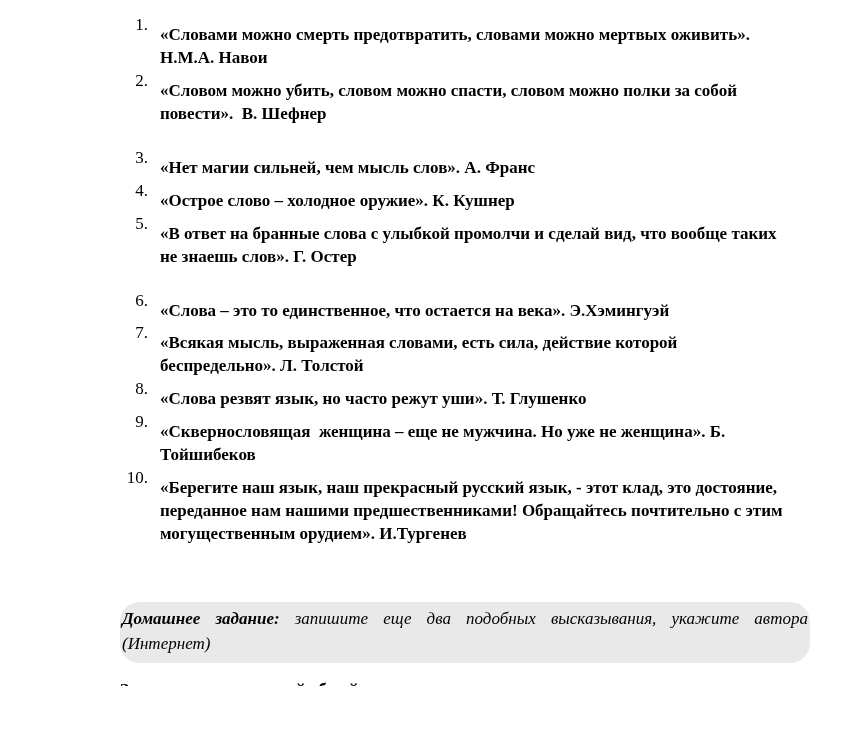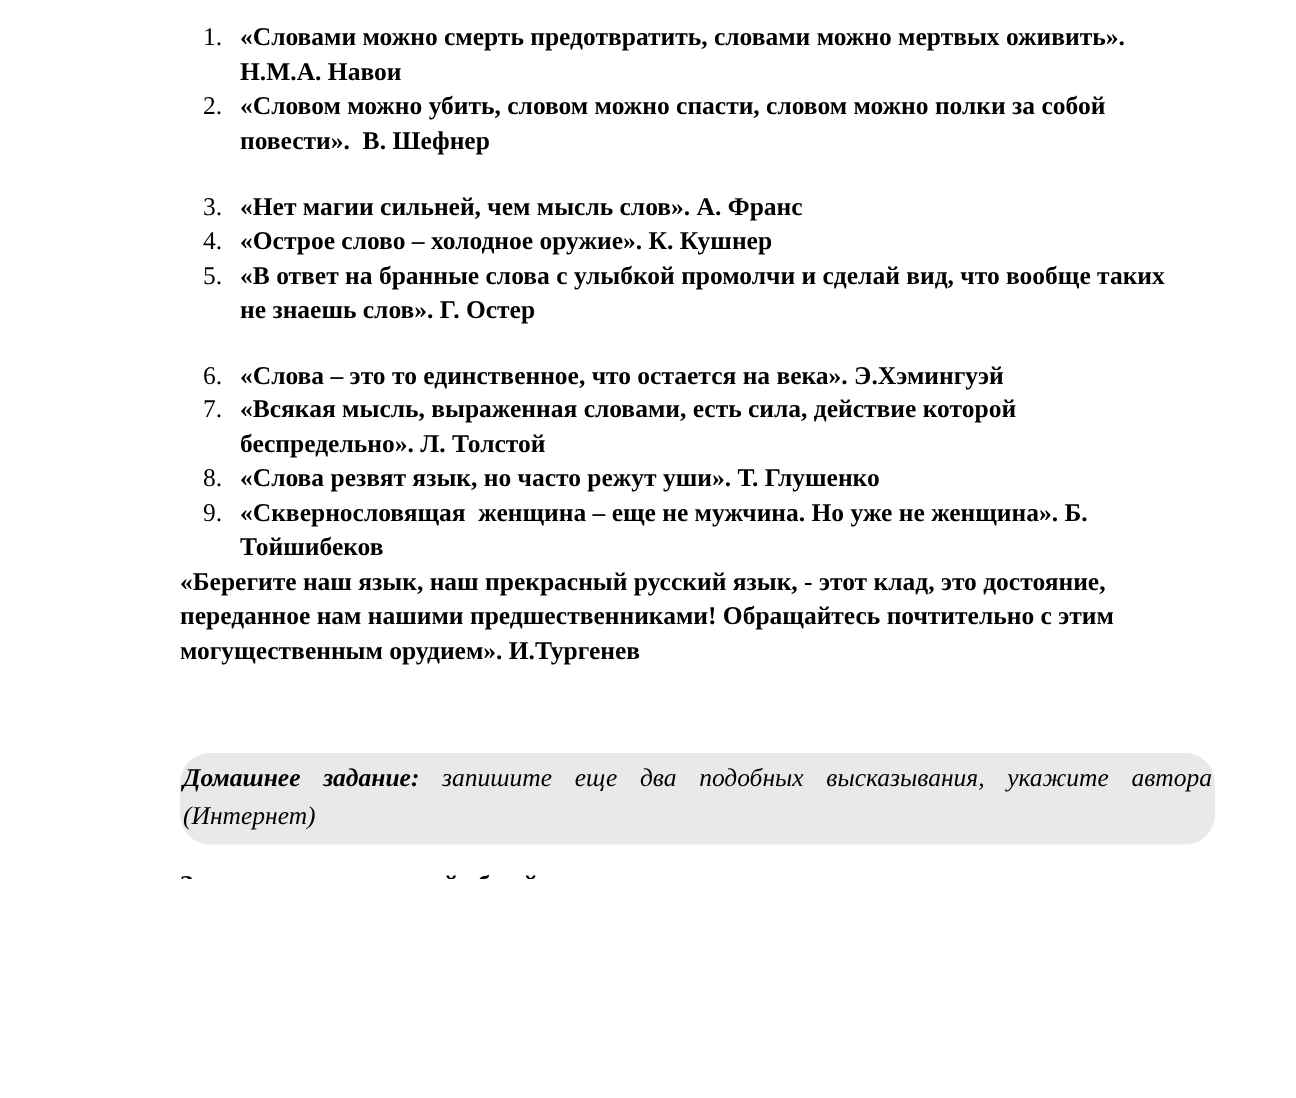--- a/index.html
+++ b/index.html
@@ -28,20 +28,21 @@
     width: 40px;
     min-width: 40px;
     text-align: right;
     padding-right: 12px;
     font-weight: normal;
   }
   .li .txt {
     flex: 1;
     max-width: 630px;
     white-space: pre-wrap;
+    margin-top: 10px;
   }
   .li.gap { margin-top: 21px; }
   .instruction {
     margin-top: 70px;
     max-width: 690px;
     font-size: 17px;
     line-height: 1.5;
     font-style: italic;
     white-space: pre-wrap;
   }
@@ -112,20 +113,21 @@
       <span class="num">8.</span>
       <span class="txt">«Слова резвят язык, но часто режут уши». Т. Глушенко</span>
     </div>
 
     <div class="li">
       <span class="num">9.</span>
       <span class="txt">«Сквернословящая  женщина – еще не мужчина. Но уже не женщина». Б. Тойшибеков</span>
     </div>
 
     <div class="li">
+      <span class="num">10.</span>
       <span class="txt">«Берегите наш язык, наш прекрасный русский язык, - этот клад, это достояние, переданное нам нашими предшественниками! Обращайтесь почтительно с этим могущественным орудием». И.Тургенев</span>
     </div>
 
   </div>
 
 
   <div class="homework"><span class="hw-label">Домашнее задание:</span><span> запишите еще два подобных высказывания, укажите автора (Интернет)</span></div>
 
   <div class="cutoff">Значение слова в нашей общей жизни</div>
 

